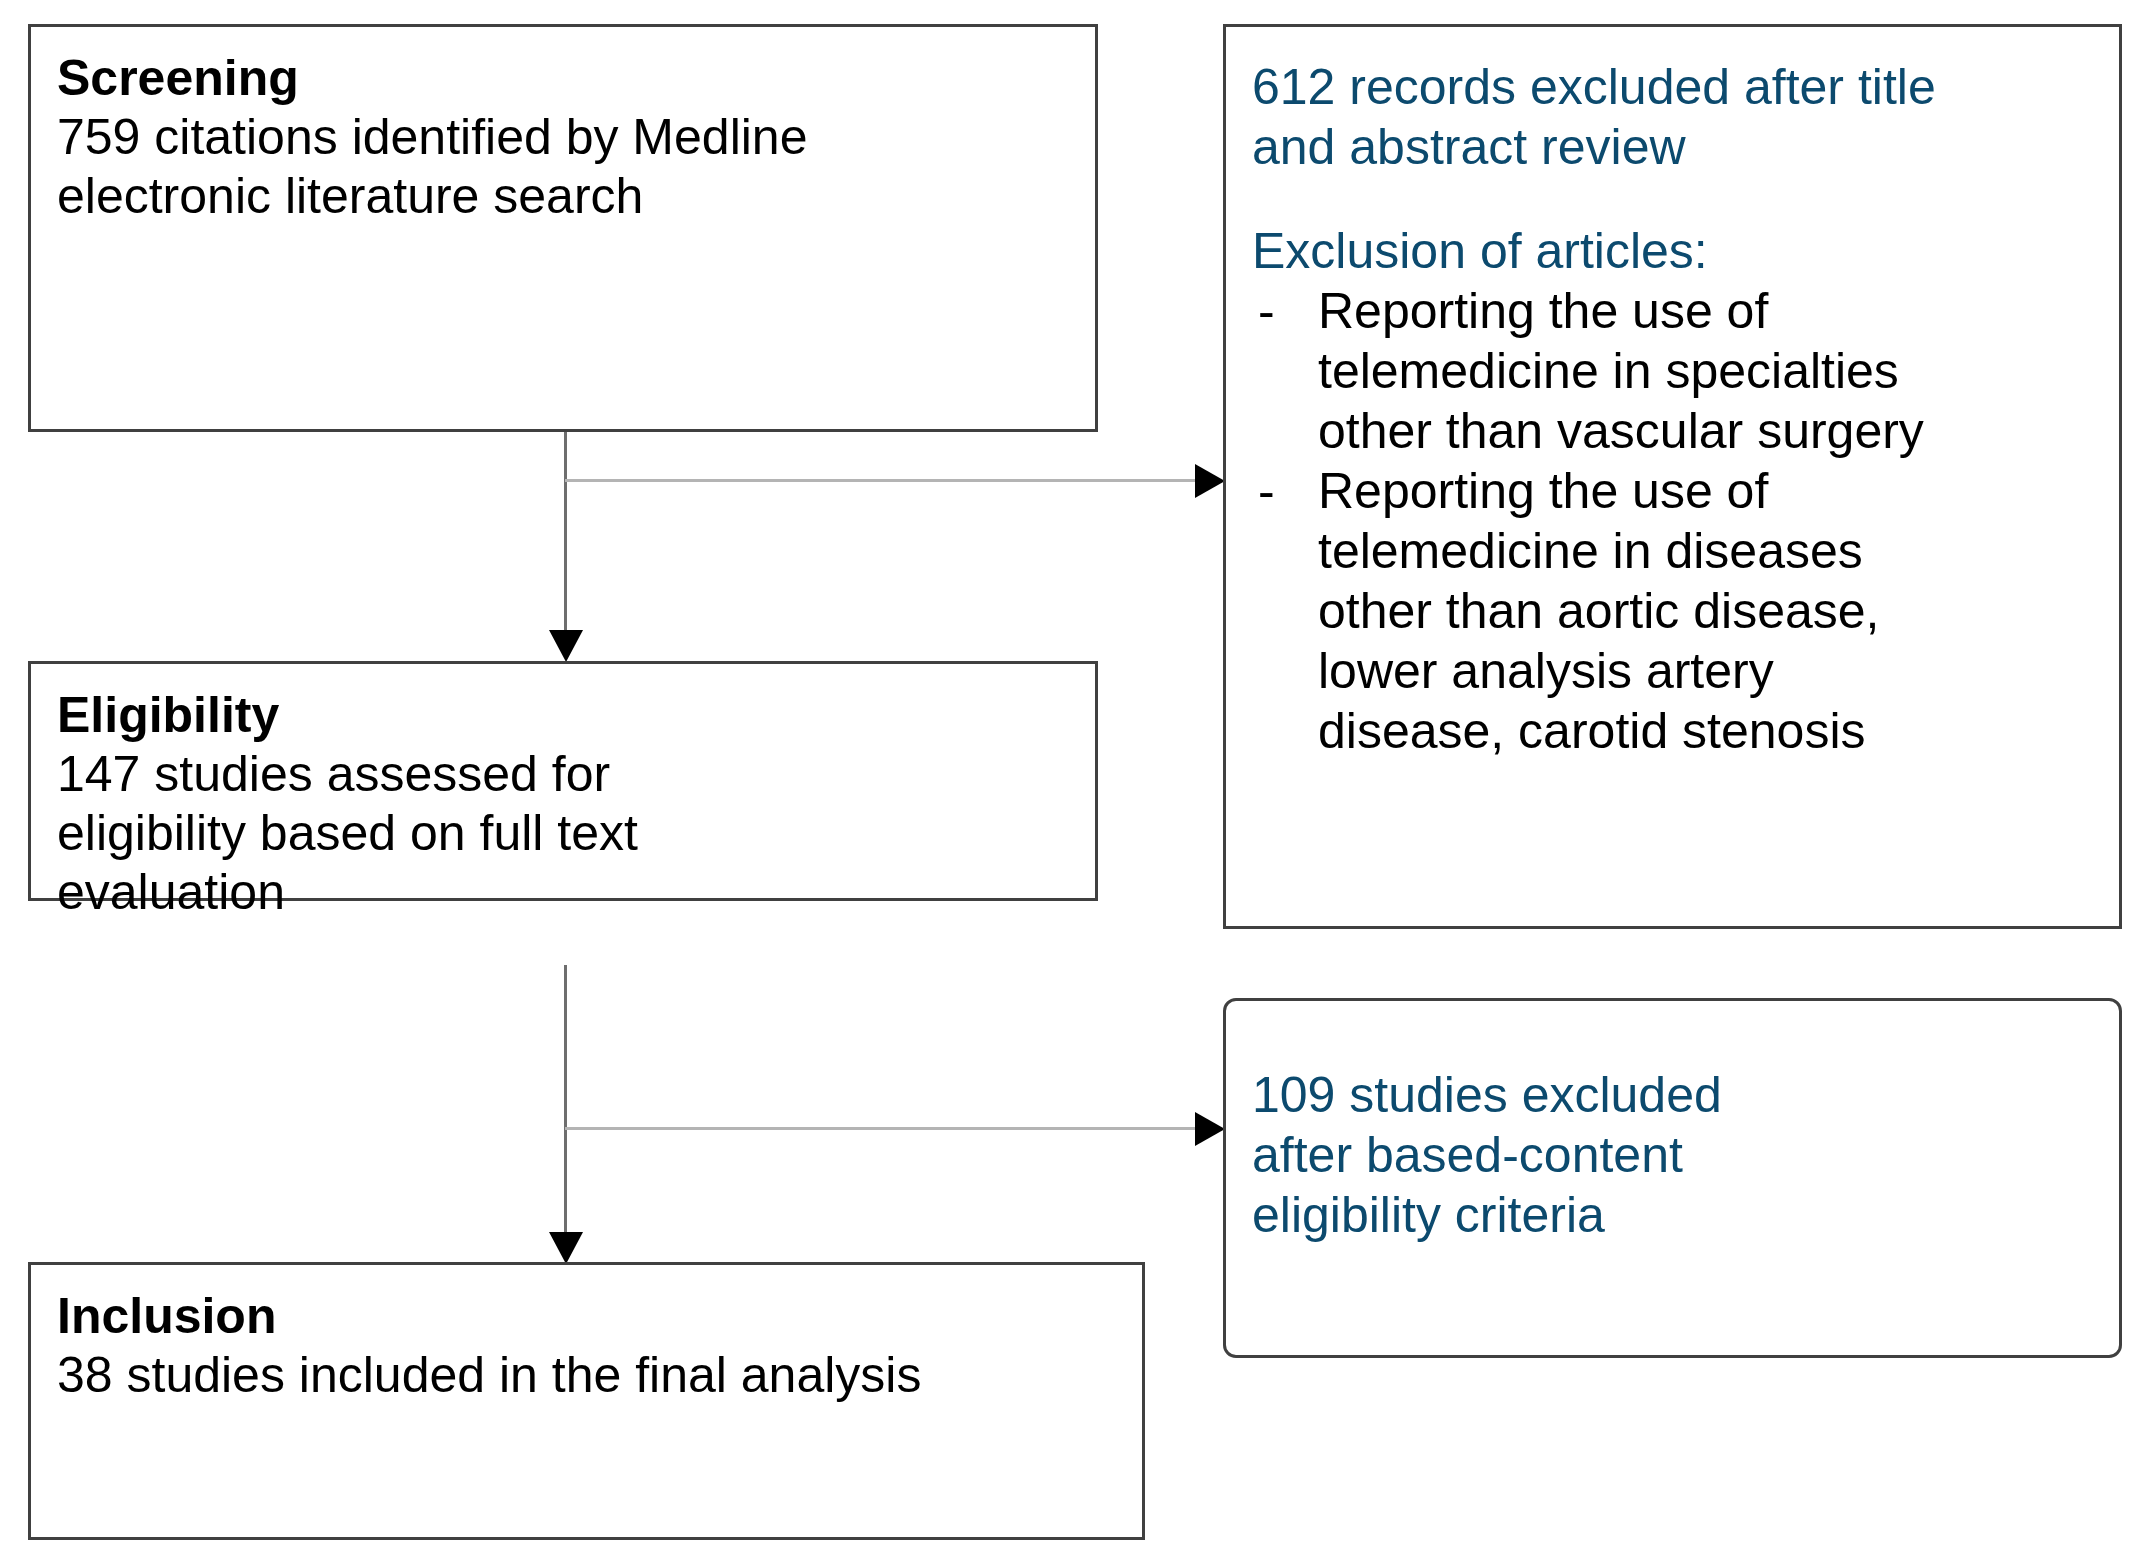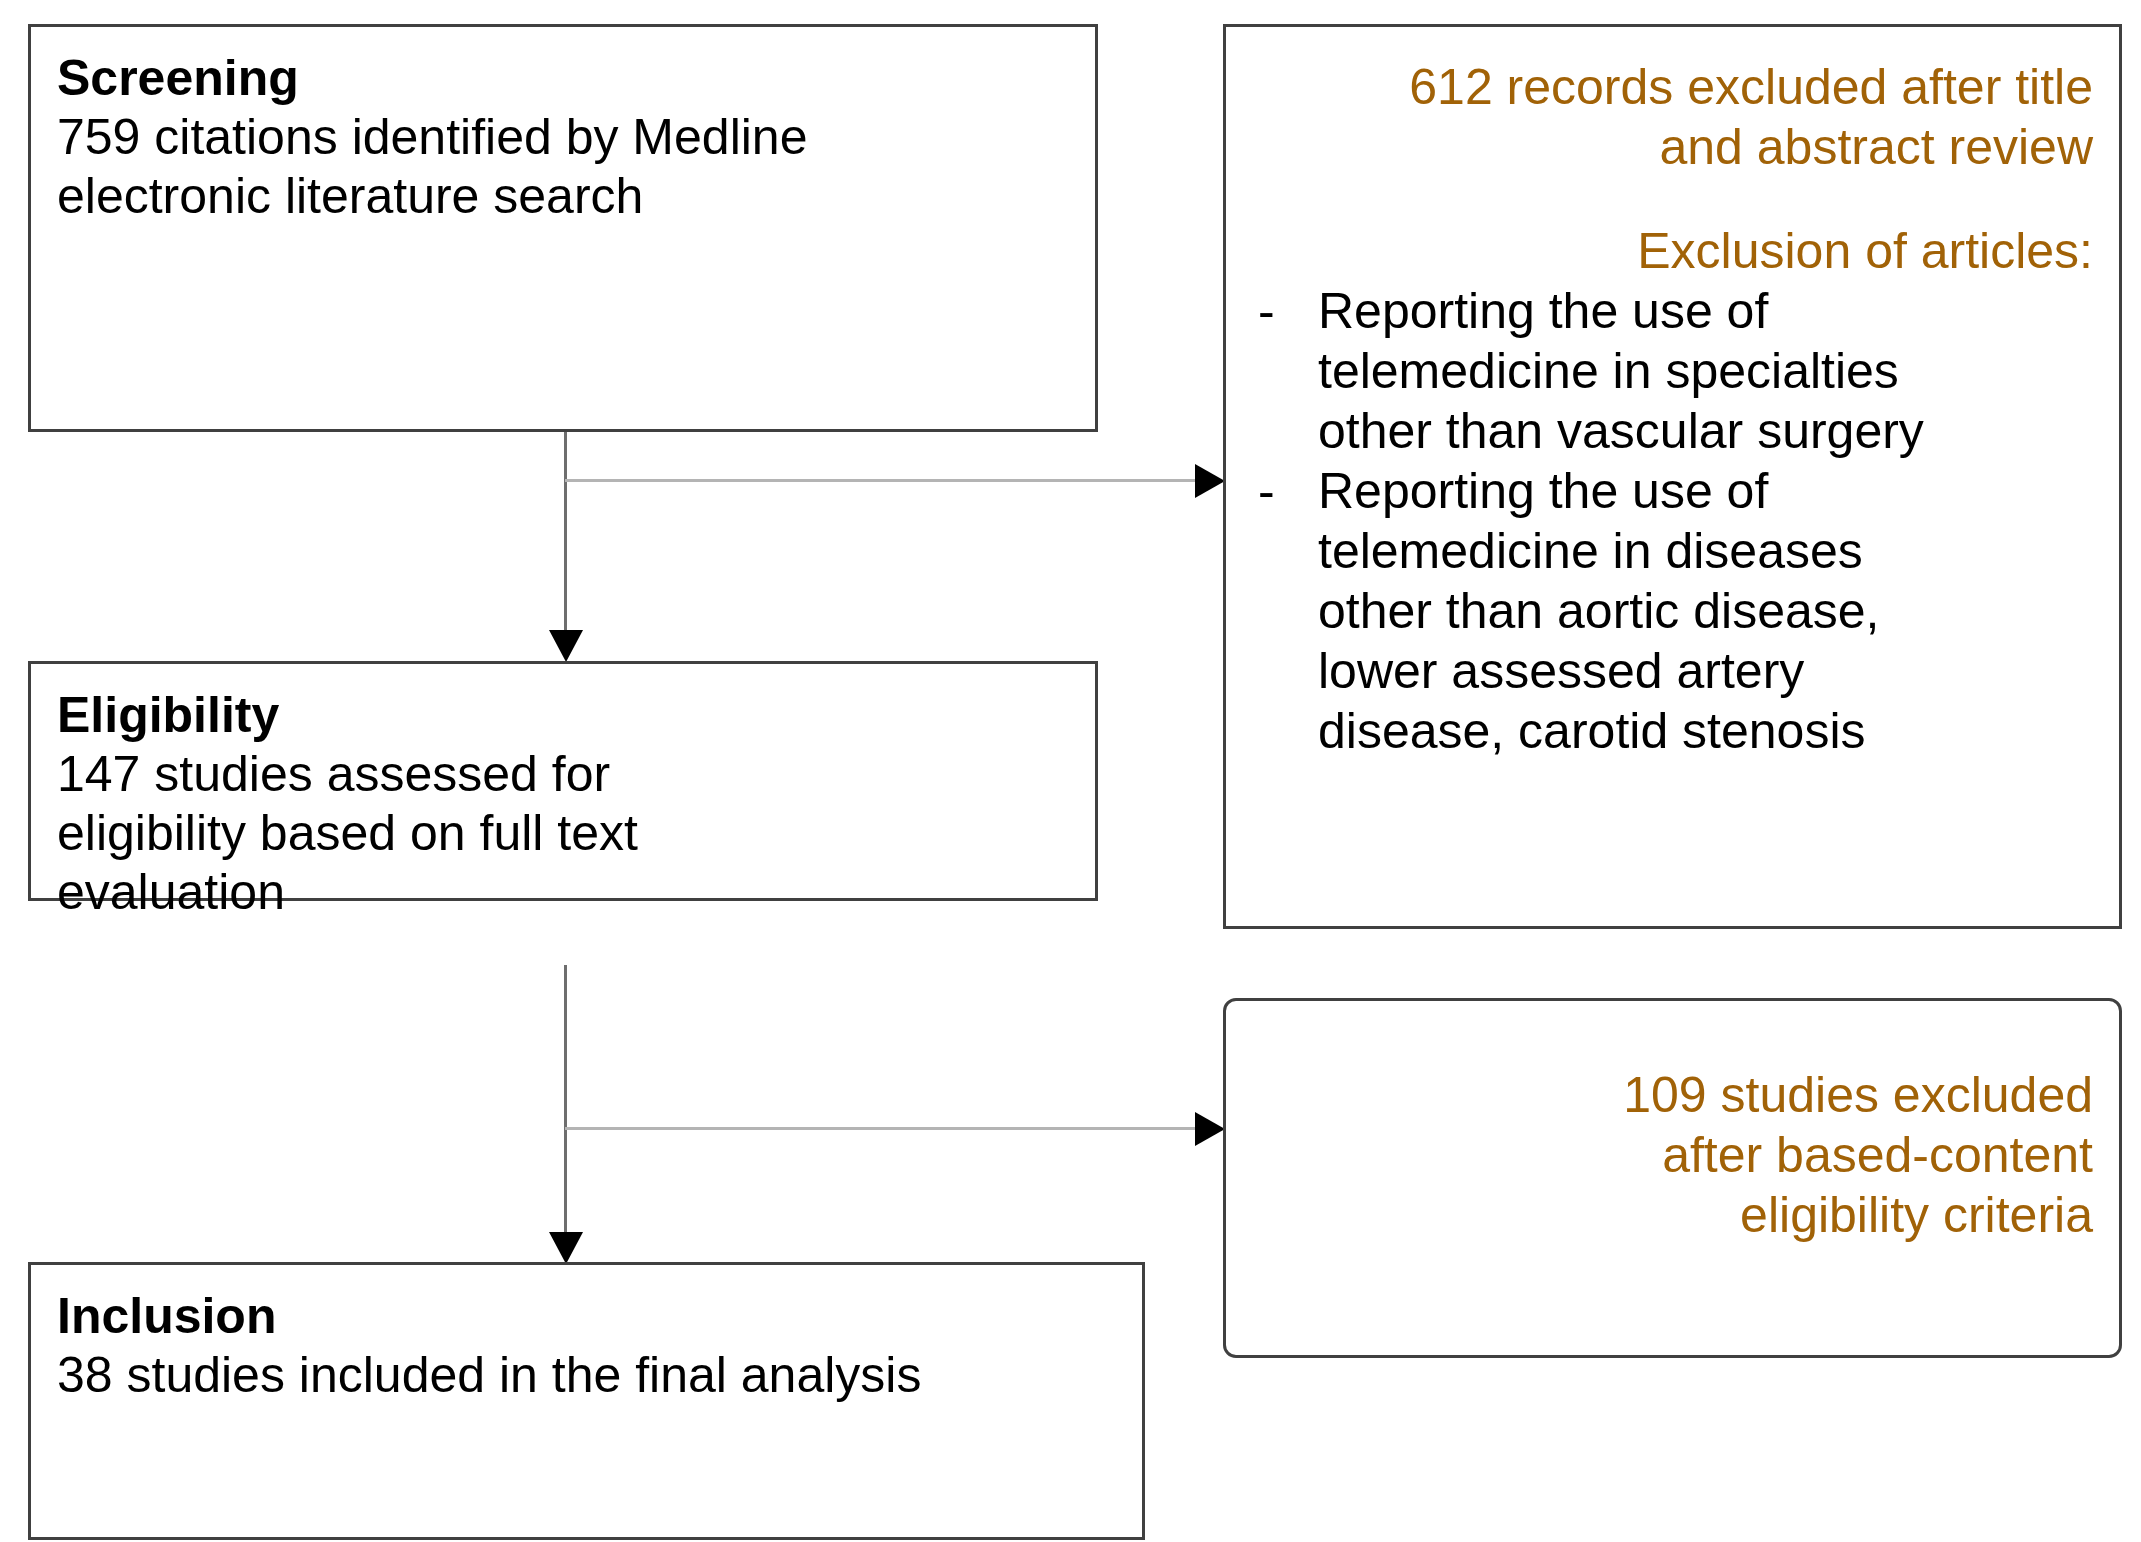--- a/index.html
+++ b/index.html
@@ -37,22 +37,21 @@
     font-size: 50px;
     line-height: 1.18;
     color: #000000;
   }
   .node-body .ln { display: block; white-space: nowrap; }
 
   
   .excl-para {
     font-size: 50px;
     line-height: 1.20;
-    color: #a16207;
-    text-align: right;
+    color: #0c4a6e;
   }
   .excl-para .ln { display: block; white-space: nowrap; }
   .excl-gap { height: 44px; }
   .excl-list {
     list-style: none;
     margin: 0;
     padding: 0;
   }
   .excl-list li {
     position: relative;
@@ -153,21 +152,21 @@
         <span class="dash">-</span>
         <span class="ln">Reporting the use of</span>
         <span class="ln">telemedicine in specialties</span>
         <span class="ln">other than vascular surgery</span>
       </li>
       <li>
         <span class="dash">-</span>
         <span class="ln">Reporting the use of</span>
         <span class="ln">telemedicine in diseases</span>
         <span class="ln">other than aortic disease,</span>
-        <span class="ln">lower assessed artery</span>
+        <span class="ln">lower analysis artery</span>
         <span class="ln">disease, carotid stenosis</span>
       </li>
     </ul>
   </div>
 
   <div class="node" style="left:1223px; top:998px; width:899px; height:360px; padding:64px 26px 18px 26px;border-radius:13px;">
     <div class="excl-para">
       <span class="ln">109 studies excluded</span>
       <span class="ln">after based-content</span>
       <span class="ln">eligibility criteria</span>

